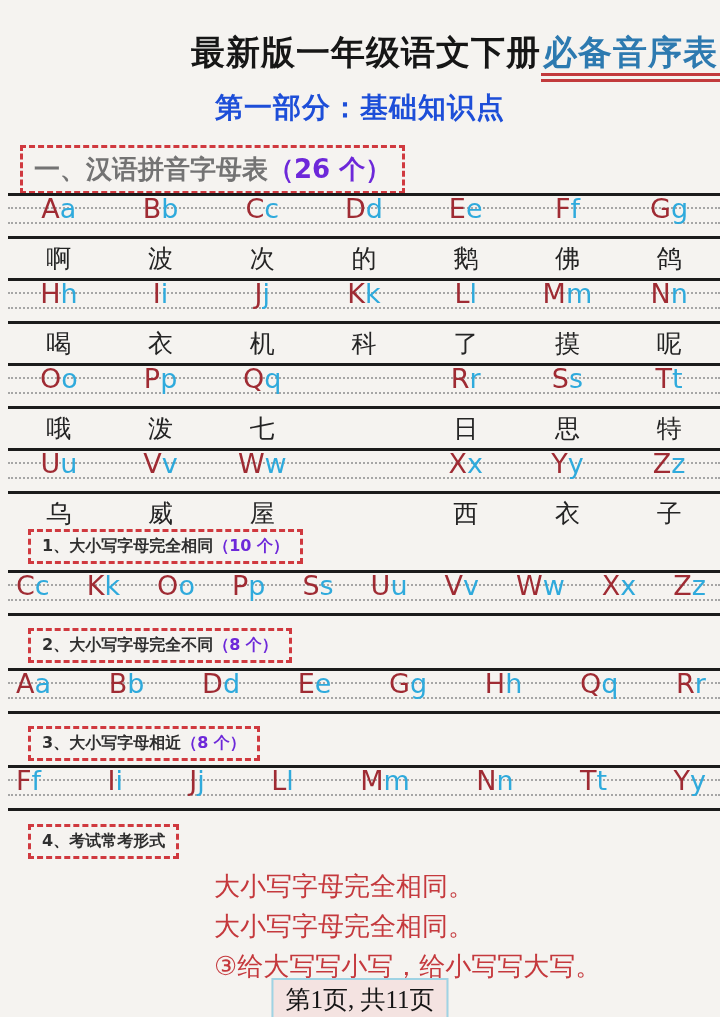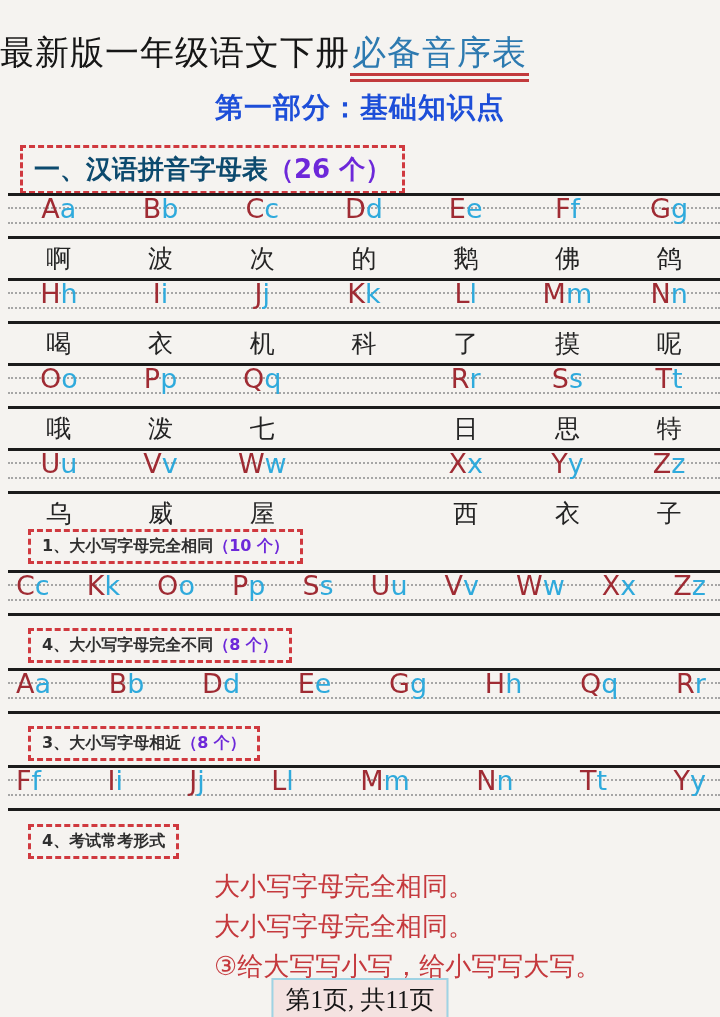--- a/index.html
+++ b/index.html
@@ -1,28 +1,28 @@
 <!DOCTYPE html>
 <html><head>
 <meta charset="utf-8">
 <style>
   html,body{margin:0;padding:0;background:#e8e6e3;}
   .page{position:relative;width:720px;height:1017px;background:#f5f3f0;overflow:hidden;
         font-family:"DejaVu Sans","Liberation Sans",sans-serif;}
   
-  .title{position:absolute;top:30px;left:0;right:0;text-align:left;font-size:34px;
-         font-weight:400;color:#161616;letter-spacing:1px;white-space:nowrap;}
+  .title{position:absolute;top:30px;left:0;right:0;text-align:right;font-size:34px;
+         font-weight:700;color:#161616;letter-spacing:1px;white-space:nowrap;}
   .title .hl{color:#2d7ab0;border-bottom:9px double #c23a3c;padding:0 2px 1px 2px;}
   .subtitle{position:absolute;top:89px;left:0;right:0;text-align:center;font-size:28px;
             font-weight:700;color:#1d4ed8;letter-spacing:1px;}
   
   .dbox{position:absolute;border:3px dashed #d0393f;padding:4px 11px;white-space:nowrap;
         background:transparent;}
   .b1{left:20px;top:145px;font-size:26px;font-weight:700;}
-  .b1 .h{color:#0c4a6e;}
+  .b1 .h{color:#737373;}
   .cnt{color:#6d28d9;}
   .sec{font-size:16px;font-weight:700;color:#2f2f2f;}
   
   .ruled{position:absolute;left:8px;right:0;height:40px;
          border-top:3px solid #1b1b1b;border-bottom:3px solid #1b1b1b;}
   .ruled .d{position:absolute;left:0;right:0;height:0;border-top:2px dotted #a6a6a6;}
   .d1{top:11px;} .d2{top:26px;}
   .cells7{position:absolute;left:0;right:0;top:0;bottom:0;display:grid;
           grid-template-columns:repeat(7,1fr);justify-items:center;}
   .pairsrow{position:absolute;left:0;right:0;top:0;bottom:0;display:flex;
@@ -155,21 +155,21 @@
       <span class="pair"><span class="U">P</span><span class="L">p</span></span>
       <span class="pair"><span class="U">S</span><span class="L">s</span></span>
       <span class="pair"><span class="U">U</span><span class="L">u</span></span>
       <span class="pair"><span class="U">V</span><span class="L">v</span></span>
       <span class="pair"><span class="U">W</span><span class="L">w</span></span>
       <span class="pair"><span class="U">X</span><span class="L">x</span></span>
       <span class="pair"><span class="U">Z</span><span class="L">z</span></span>
     </div>
   </div>
 
-  <div class="dbox sec" style="left:28px;top:628px"><span>4、大小写字母完全不同</span><span class="cnt">（8 个）</span></div>
+  <div class="dbox sec" style="left:28px;top:628px"><span>2、大小写字母完全不同</span><span class="cnt">（8 个）</span></div>
   <div class="ruled" style="top:668px">
       <i class="d d1"></i>
       <i class="d d2"></i>
     <div class="pairsrow">
       <span class="pair"><span class="U">A</span><span class="L">a</span></span>
       <span class="pair"><span class="U">B</span><span class="L">b</span></span>
       <span class="pair"><span class="U">D</span><span class="L">d</span></span>
       <span class="pair"><span class="U">E</span><span class="L">e</span></span>
       <span class="pair"><span class="U">G</span><span class="L">g</span></span>
       <span class="pair"><span class="U">H</span><span class="L">h</span></span>

